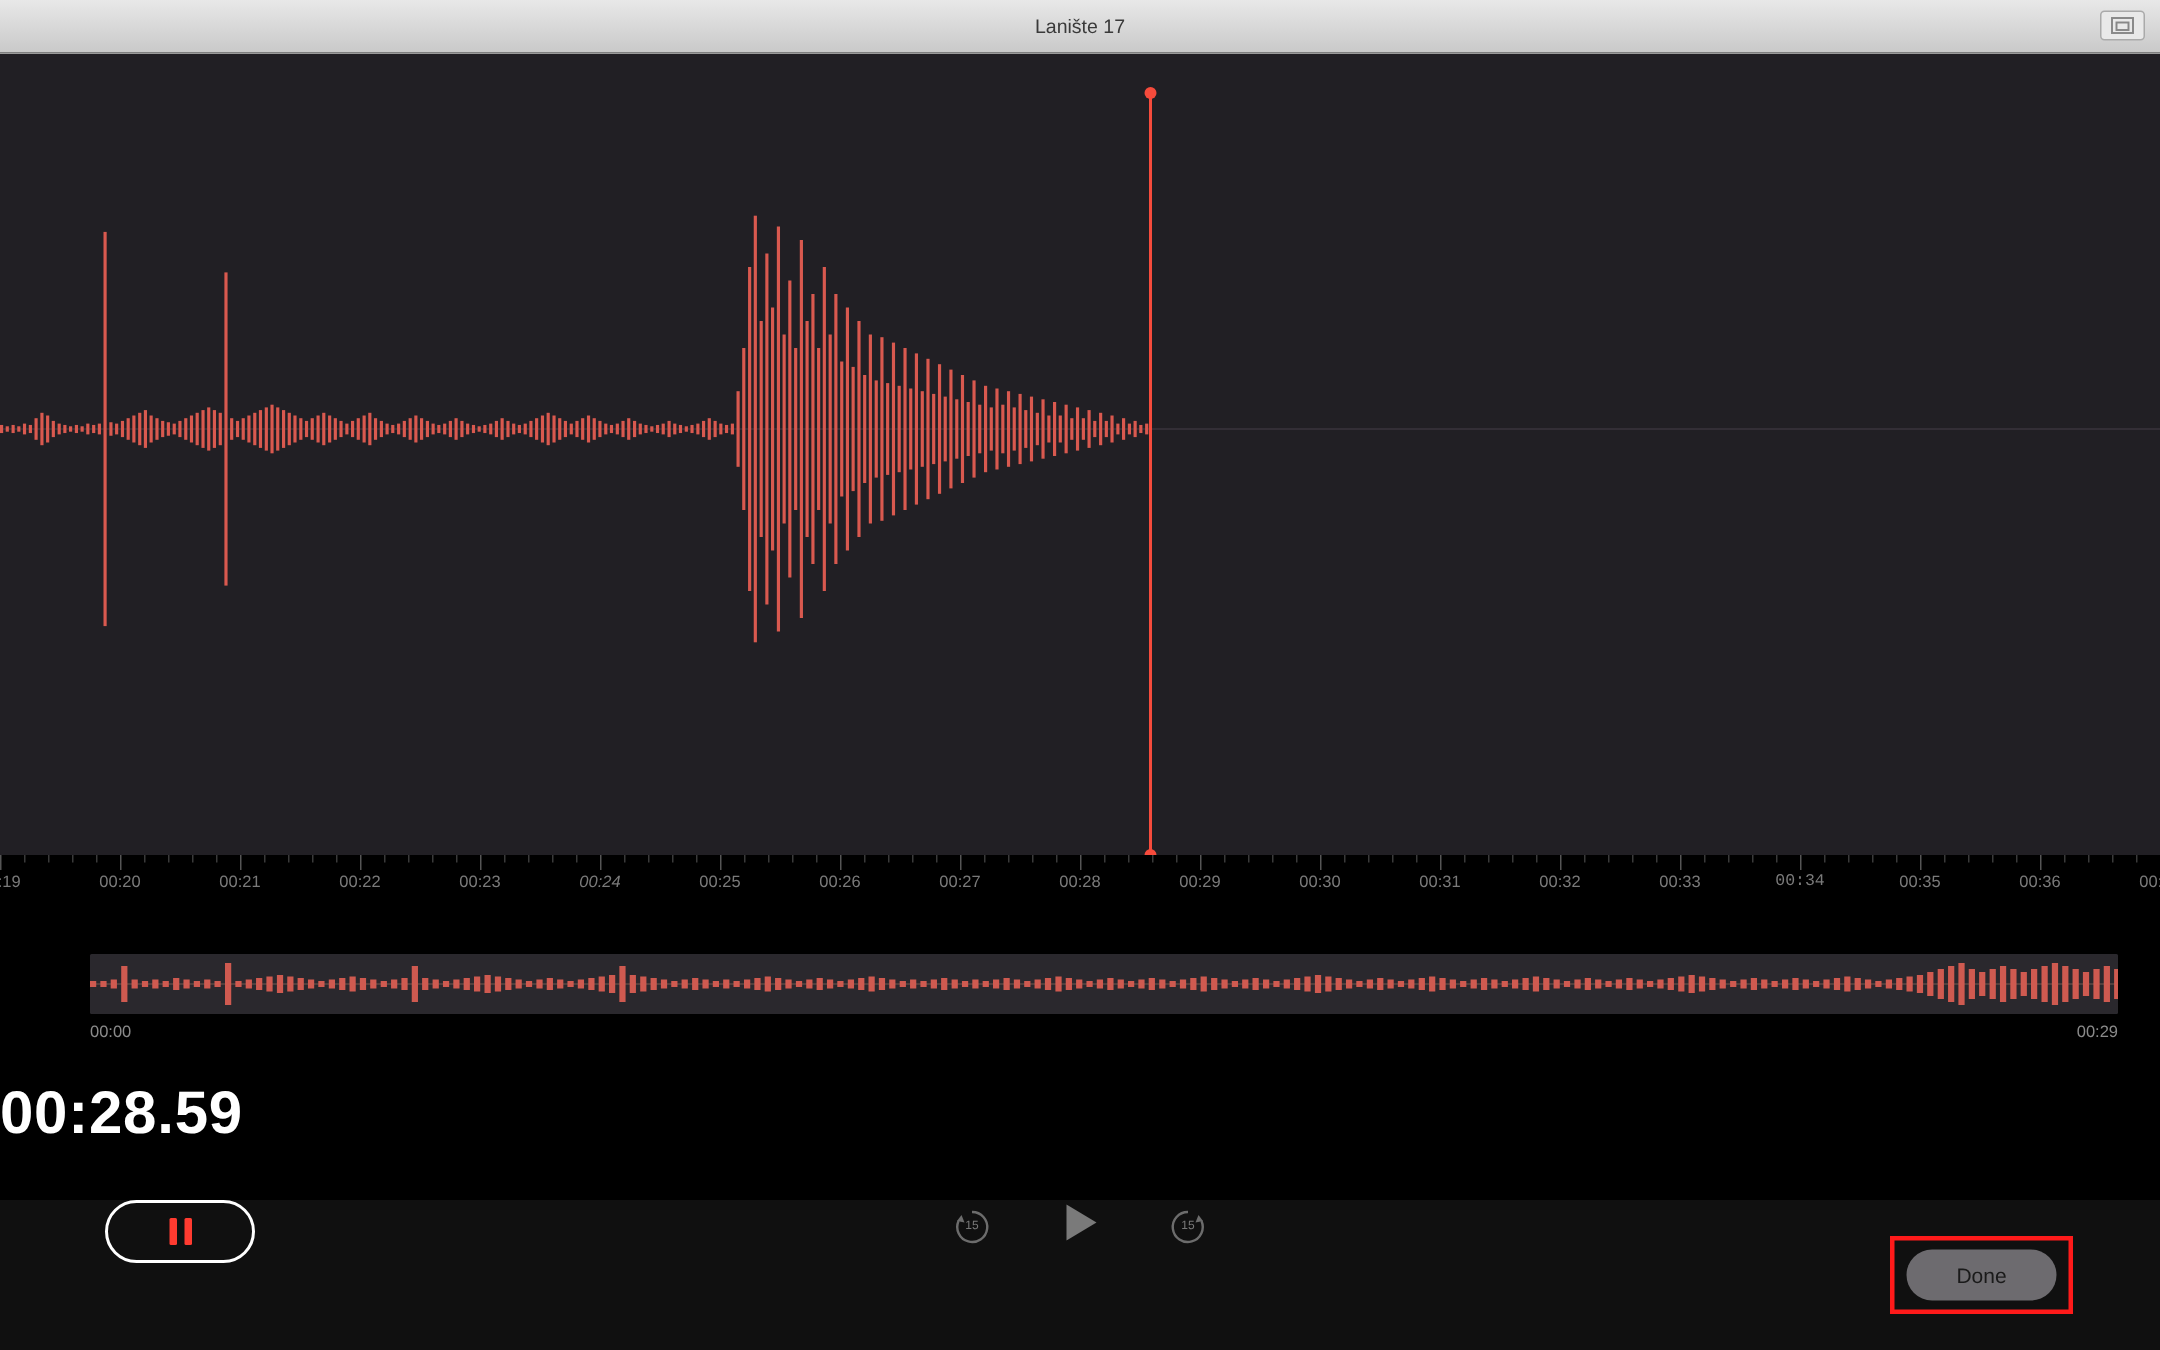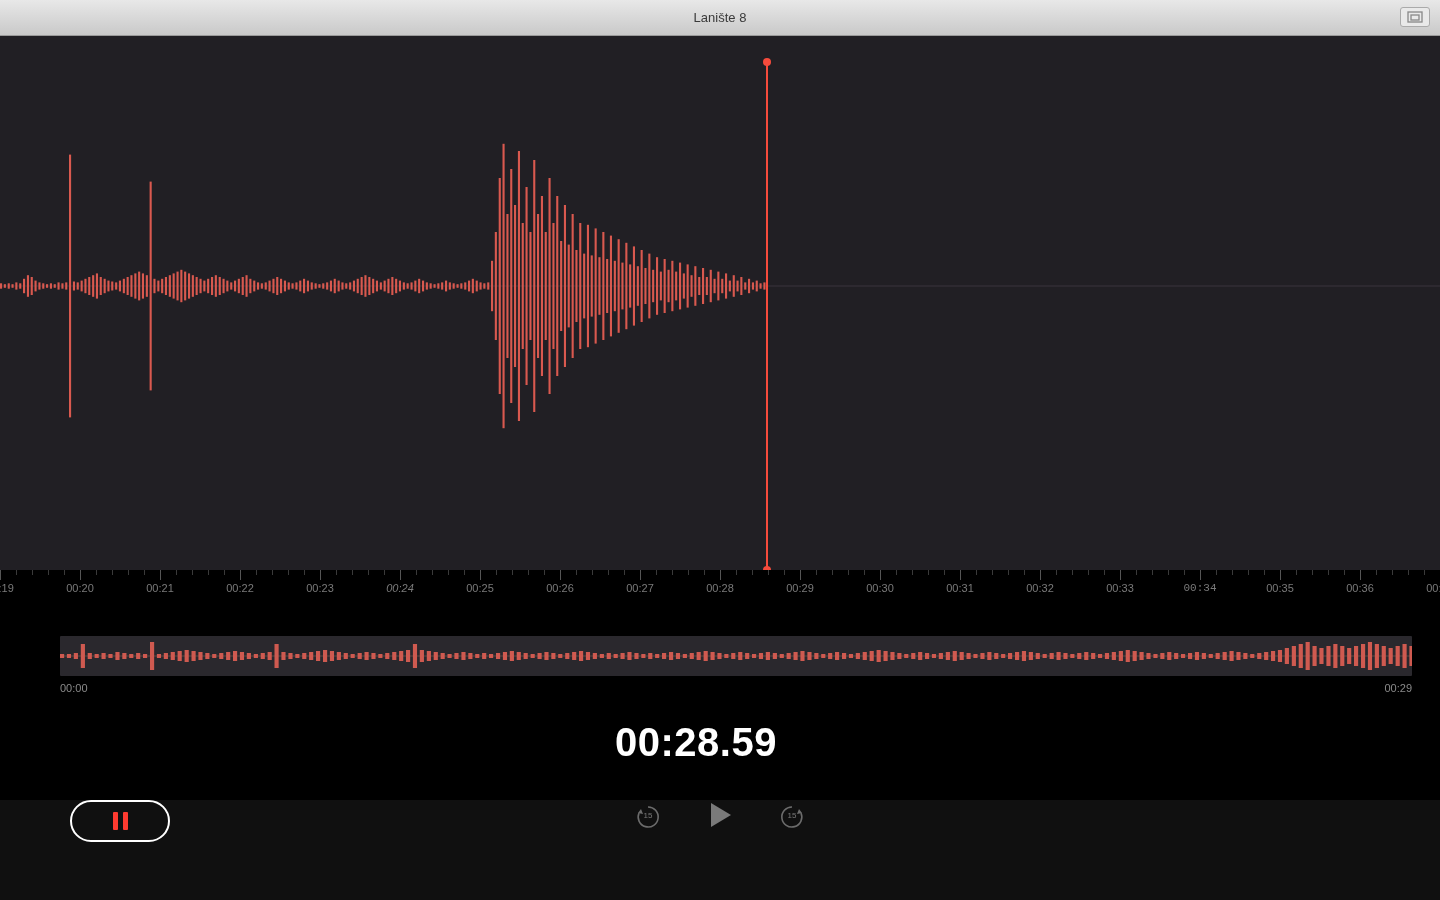--- a/index.html
+++ b/index.html
@@ -57,21 +57,21 @@
   }
   .overview svg { display:block; }
   .overview-playhead {
     position:absolute; right:0; top:-3px; width:4px; height:46px;
     background:#ff3b30;
   }
   .overview-labels { display:flex; justify-content:space-between; color:#8a8a8a; font-size:11px; margin-top:6px; }
 
   
   .time-display {
-    position:absolute; left:0; width:1392px; top:720px; text-align:center;
+    position:absolute; left:0; width:1392px; top:720px; 
     color:#fff; font-size:40px; font-weight:600; letter-spacing:0.5px;
   }
 
   
   .toolbar {
     position:absolute; left:0; bottom:0; width:1440px; height:100px;
     background:#101010; display:flex; align-items:flex-start;
   }
   .pause-btn {
     margin-left:70px; width:100px; height:42px; border:2px solid #fff; border-radius:21px;
@@ -95,21 +95,21 @@
   }
   .done-btn {
     width:100px; height:34px; background:#6d6b6f; border:none; border-radius:17px;
     color:#1a1a1a; font-size:14px; cursor:pointer;
   }
 </style>
 </head>
 <body>
 
 <div class="titlebar">
-  <span class="title">Lanište 8</span>
+  <span class="title">Lanište 17</span>
   <div class="winicon">
     <svg width="16" height="12" viewBox="0 0 16 12">
         <rect x="1" y="1" width="14" height="10" fill="none" stroke="#888" stroke-width="1.3"></rect>
         <rect x="4" y="4" width="8" height="5" fill="none" stroke="#888" stroke-width="1.3"></rect>
       </svg>
   </div>
 </div>
 
 <div class="wave-main">
   <svg id="svg-main" width="1440" height="560" viewBox="0 0 1440 560">
@@ -668,13 +668,16 @@
     </div>
     <div class="skip-icon">
       <svg viewBox="0 0 26 26">
           <path d="M13 3 A10 10 0 1 0 22 9" fill="none" stroke="#aaa" stroke-width="1.6"></path>
           <path d="M20 5 L23 9 L18 10 Z" fill="#aaa"></path>
         </svg>
       <span class="num">15</span>
     </div>
   </div>
 
+  <div class="done-wrap">
+    <button class="done-btn">Done</button>
+  </div>
 </div>
 
 </body></html>

